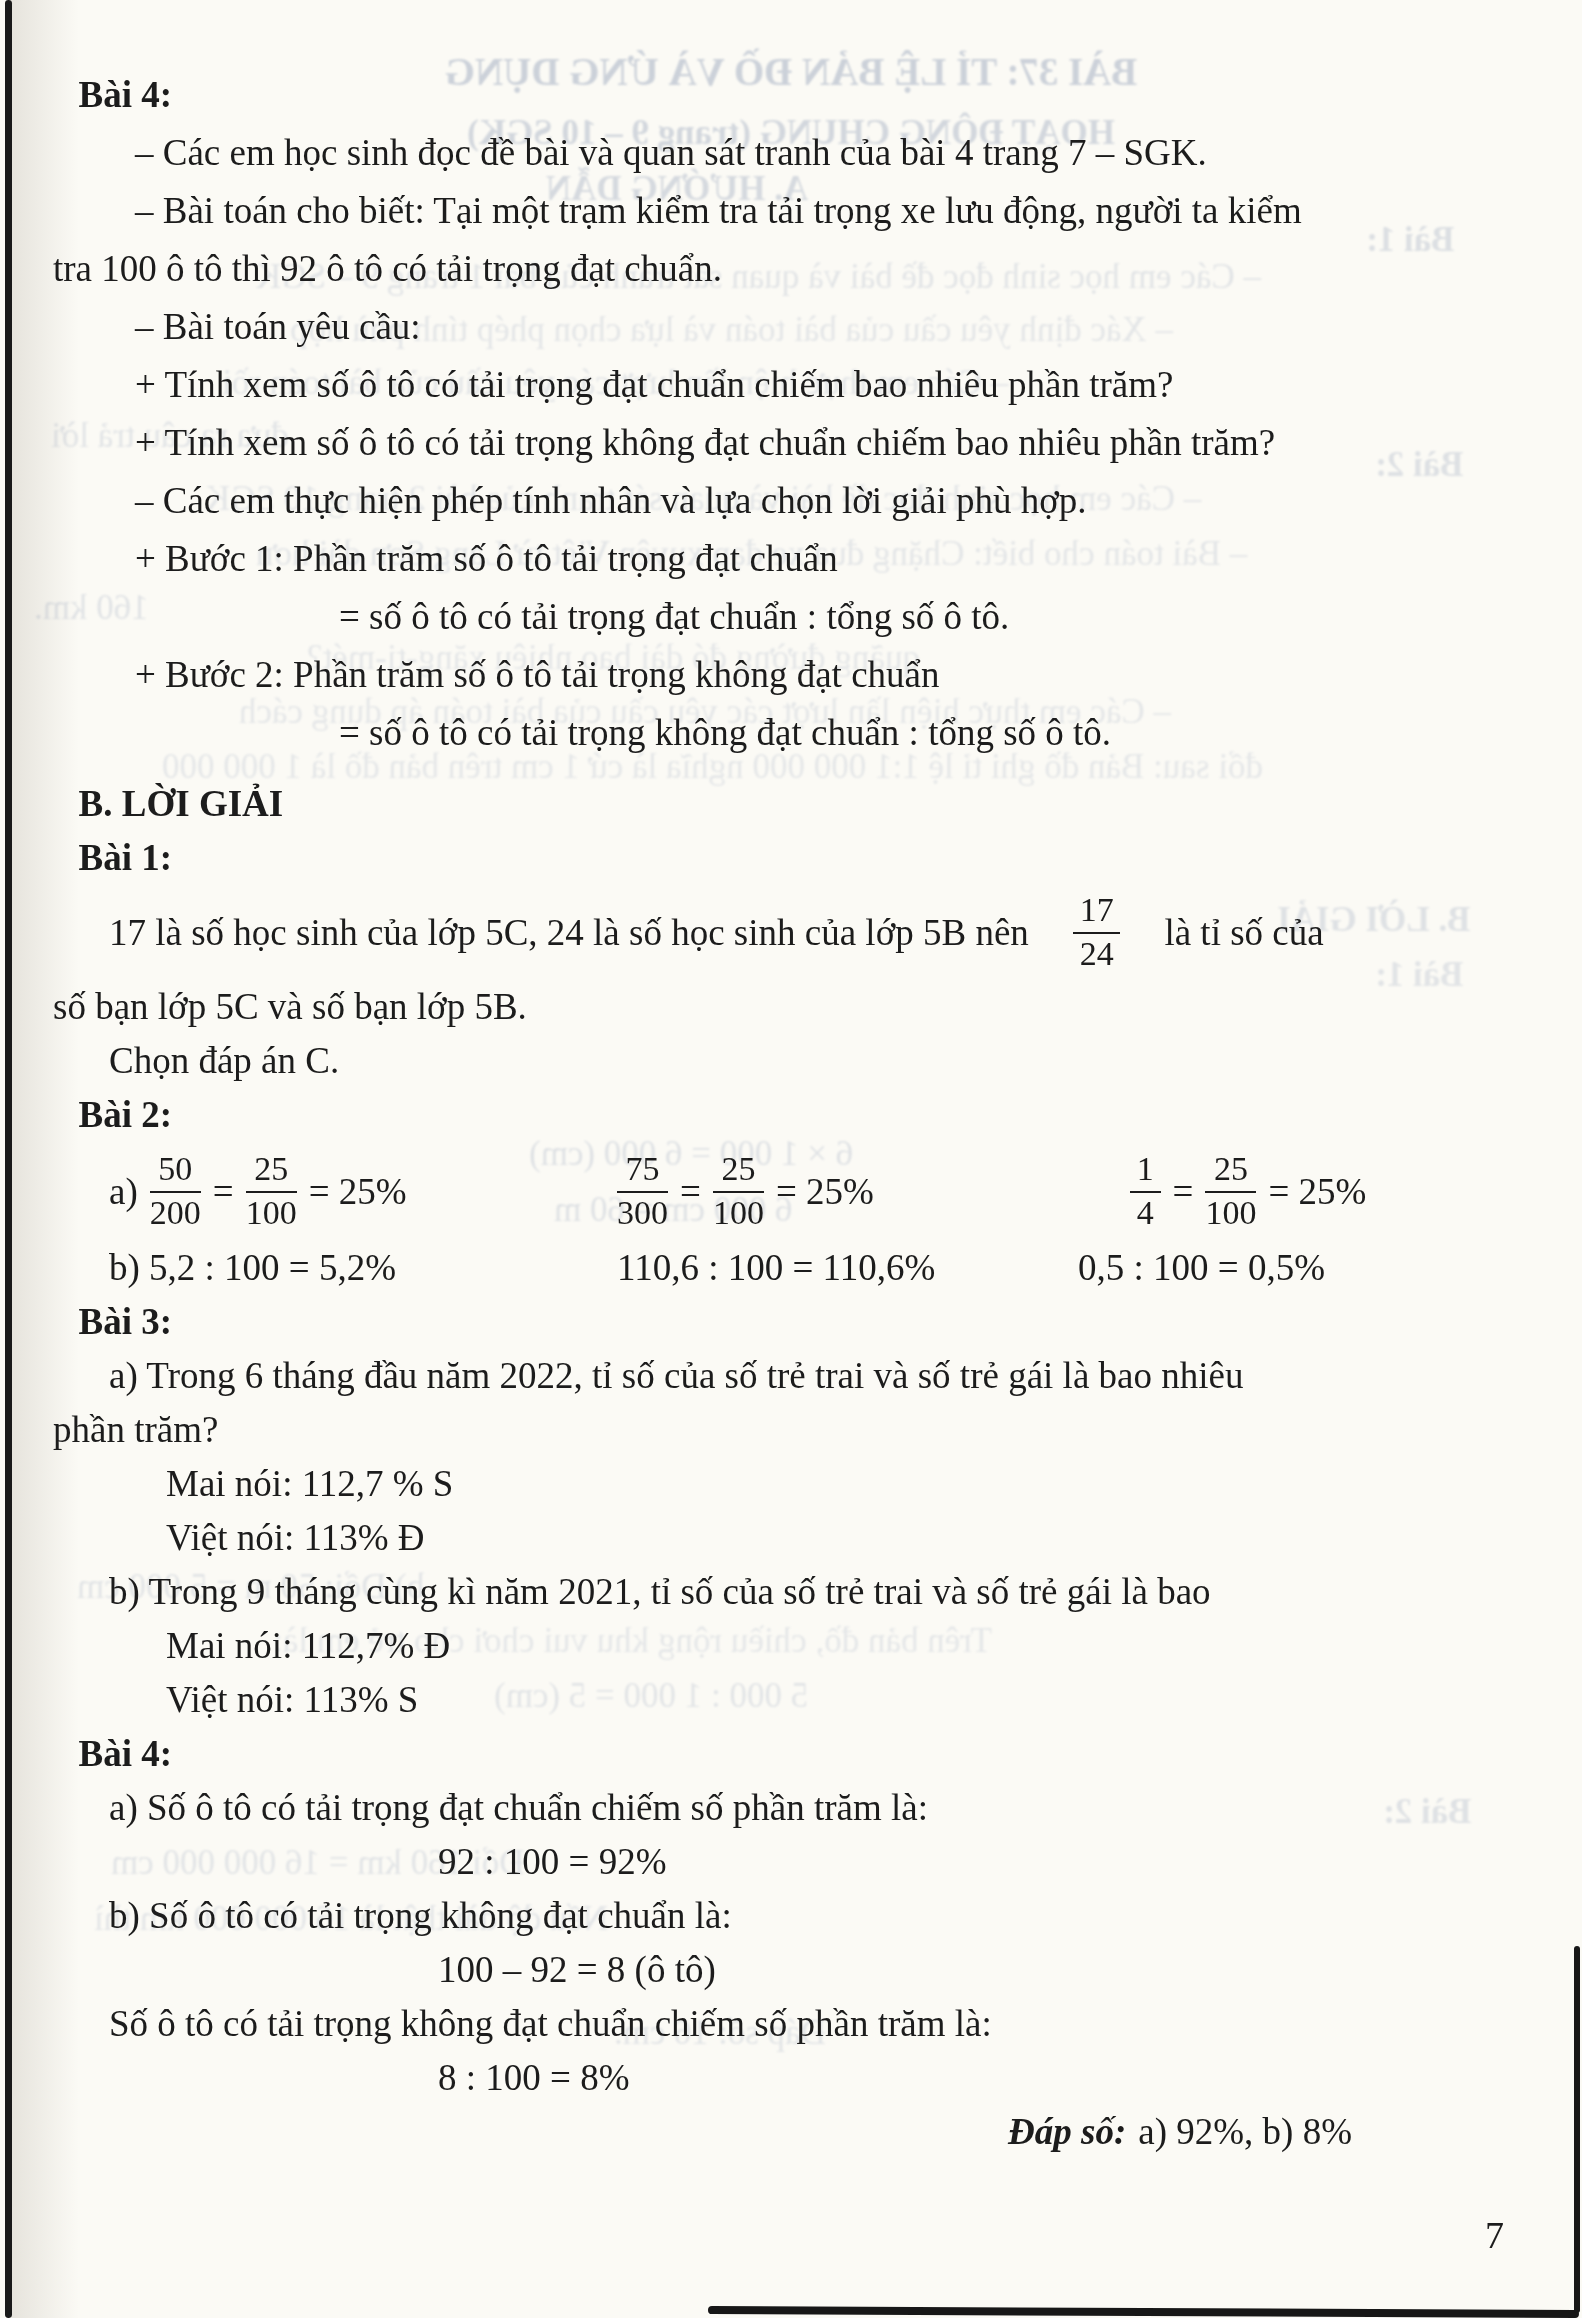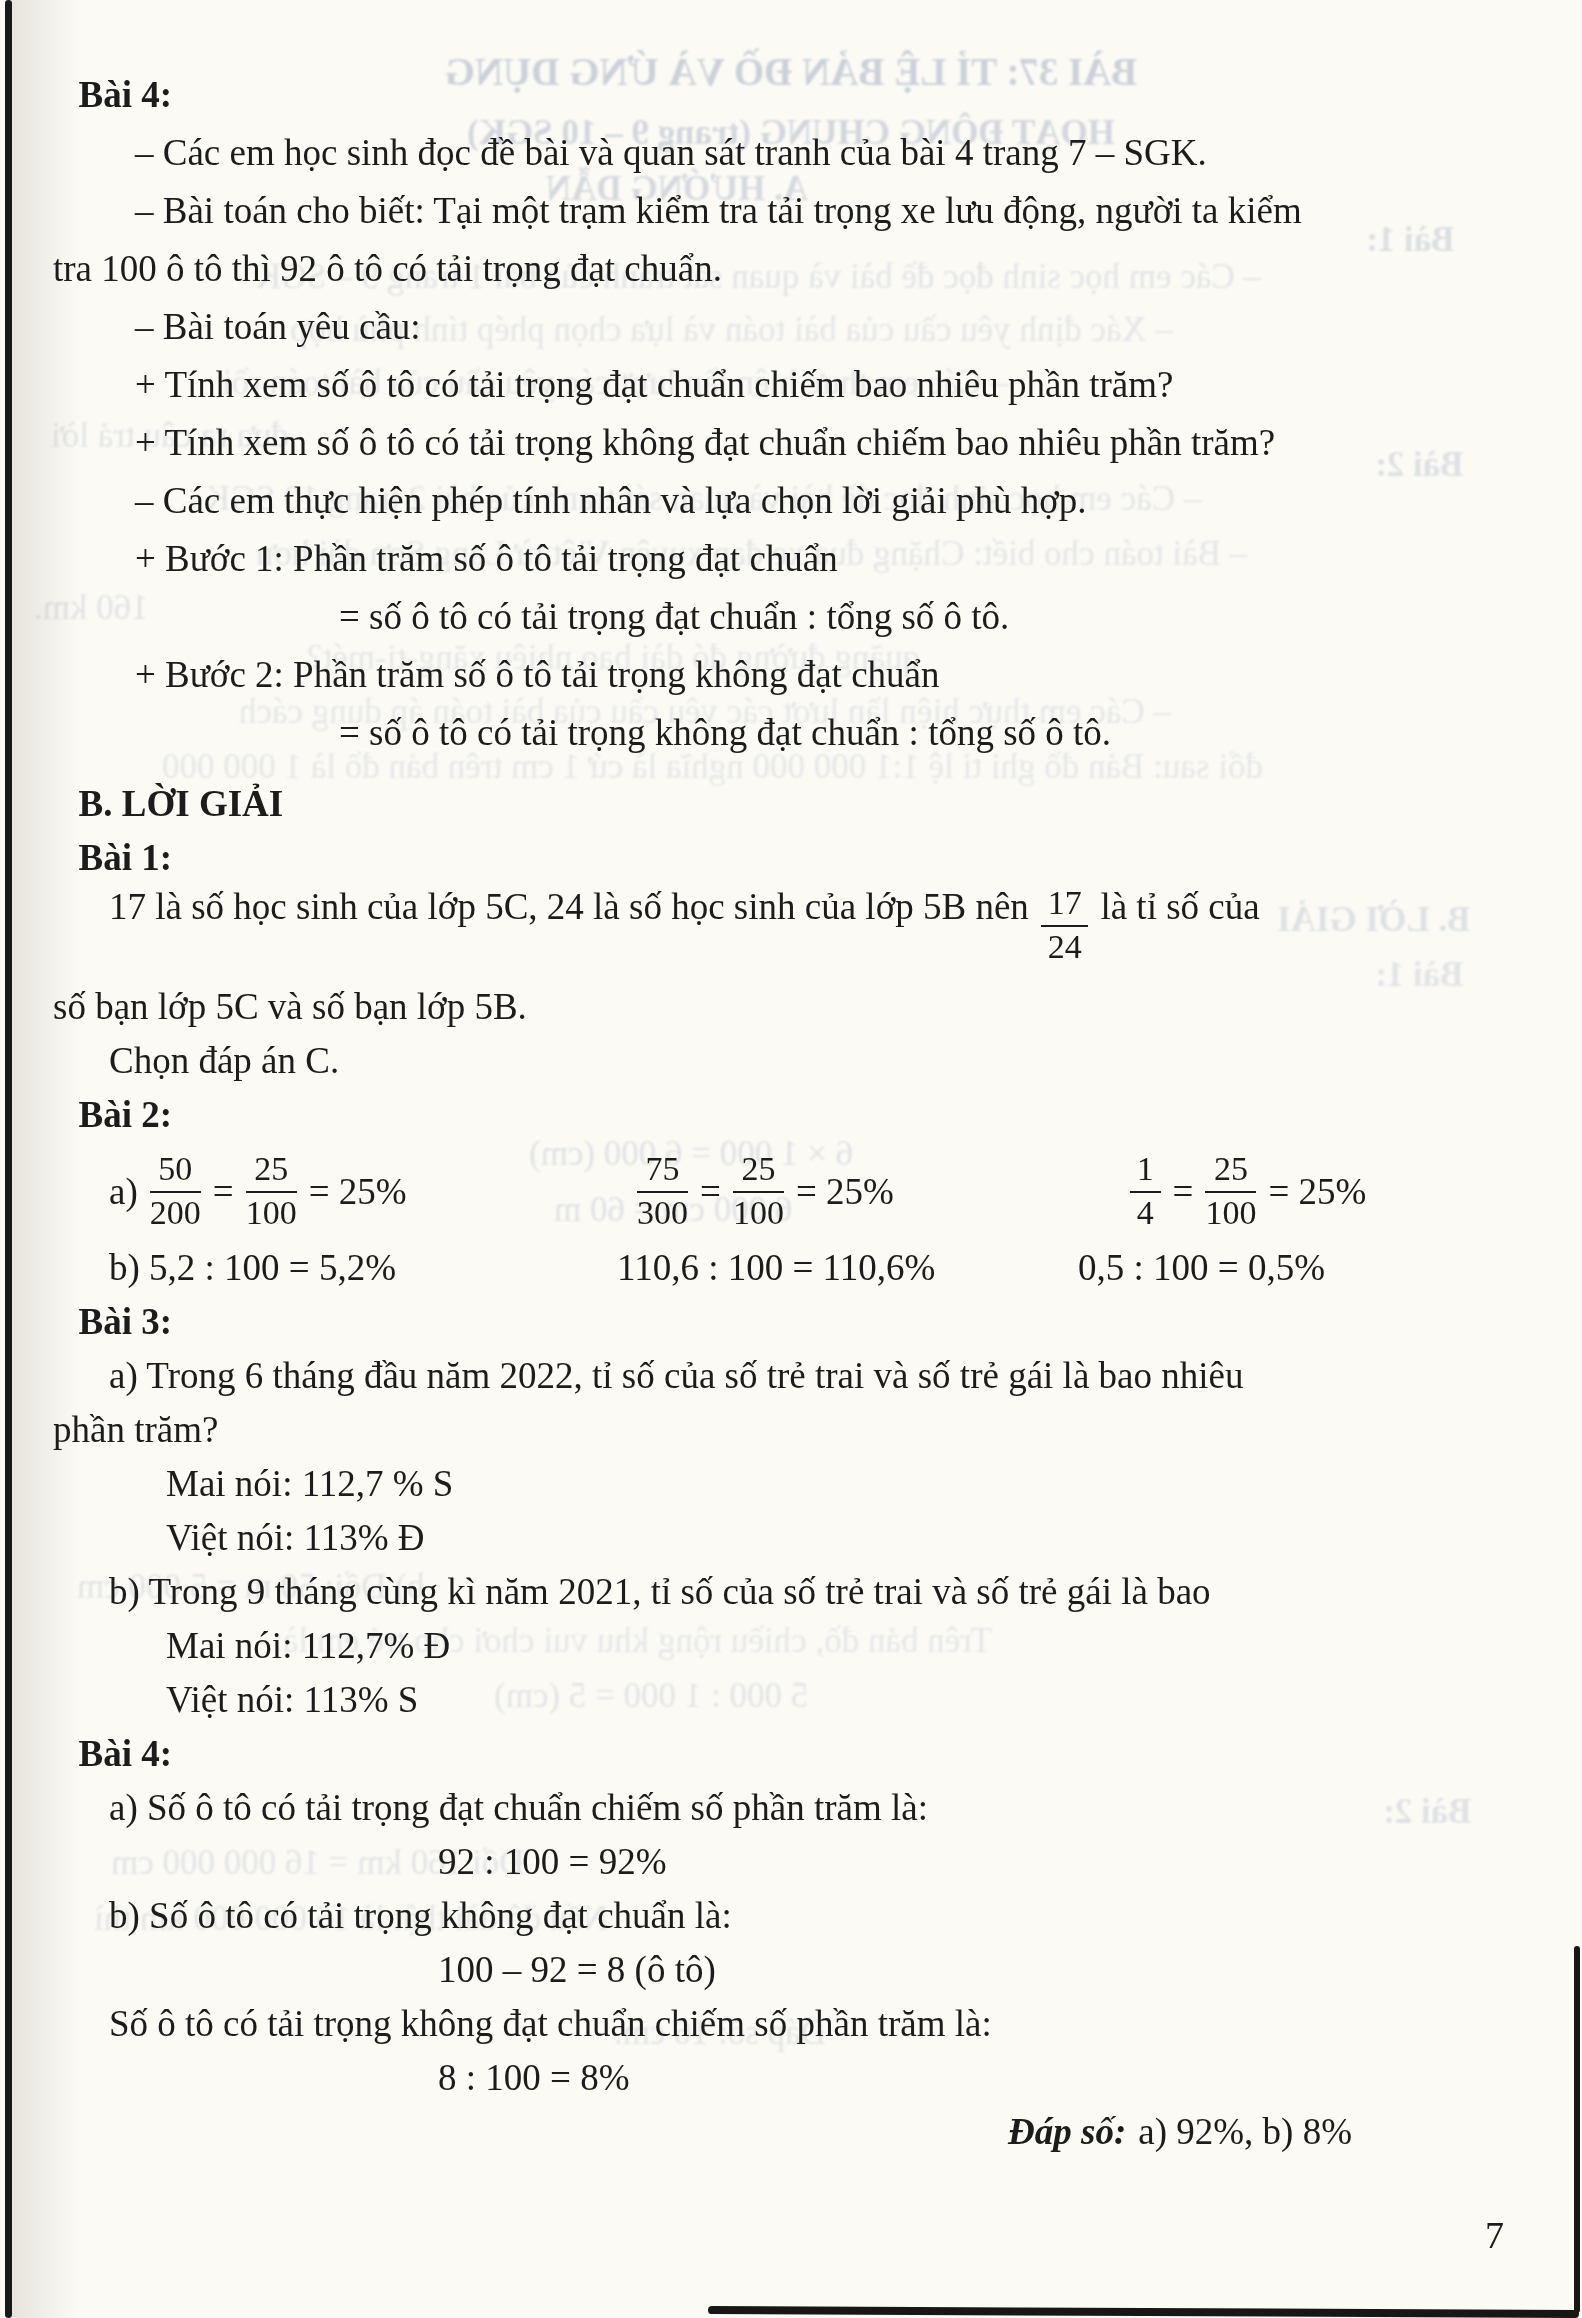--- a/index.html
+++ b/index.html
@@ -28,21 +28,21 @@
   .i4{padding-left:113px;}
   .i5{padding-left:385px;}
   .right-line{text-align:right;padding-right:196px;white-space:nowrap;}
   .ansl{font-style:italic;font-weight:bold;margin-right:12px;}
 
   
   .frac{display:inline-block;text-align:center;font-size:34px;line-height:1.08;vertical-align:middle;}
   .frac span{display:block;}
   .frac .num{border-bottom:2.6px solid #1c1c1c;padding:0 6.8px 2.6px;}
   .frac .den{padding-top:2.6px;}
-  .fracline{display:flex;align-items:flex-start;height:95px;padding-left:56px;white-space:nowrap;}
+  .fracline{display:flex;align-items:center;height:95px;padding-left:56px;white-space:nowrap;gap:32px;}
   .fracline .tx{margin-right:12px;}
   .fracline .tx2{margin-left:12px;}
   .row{position:relative;height:99px;}
   .grp{position:absolute;top:0;height:100%;display:flex;align-items:center;gap:12px;white-space:nowrap;}
   .rowb{position:relative;height:54px;line-height:54px;}
   .rowb span{position:absolute;top:0;white-space:nowrap;}
 
   
   .ghost{position:absolute;z-index:1;color:#60749a;white-space:nowrap;
     transform:scaleX(-1);filter:blur(1px);font-size:35px;pointer-events:none;}
@@ -126,21 +126,21 @@
             <span class="num">50</span>
             <span class="den">200</span>
           </span>
           <span>=</span>
           <span class="frac">
             <span class="num">25</span>
             <span class="den">100</span>
           </span>
           <span>= 25%</span>
         </div>
-        <div class="grp" style="left:584px">
+        <div class="grp" style="left:564px">
           <span class="frac">
             <span class="num">75</span>
             <span class="den">300</span>
           </span>
           <span>=</span>
           <span class="frac">
             <span class="num">25</span>
             <span class="den">100</span>
           </span>
           <span>= 25%</span>

